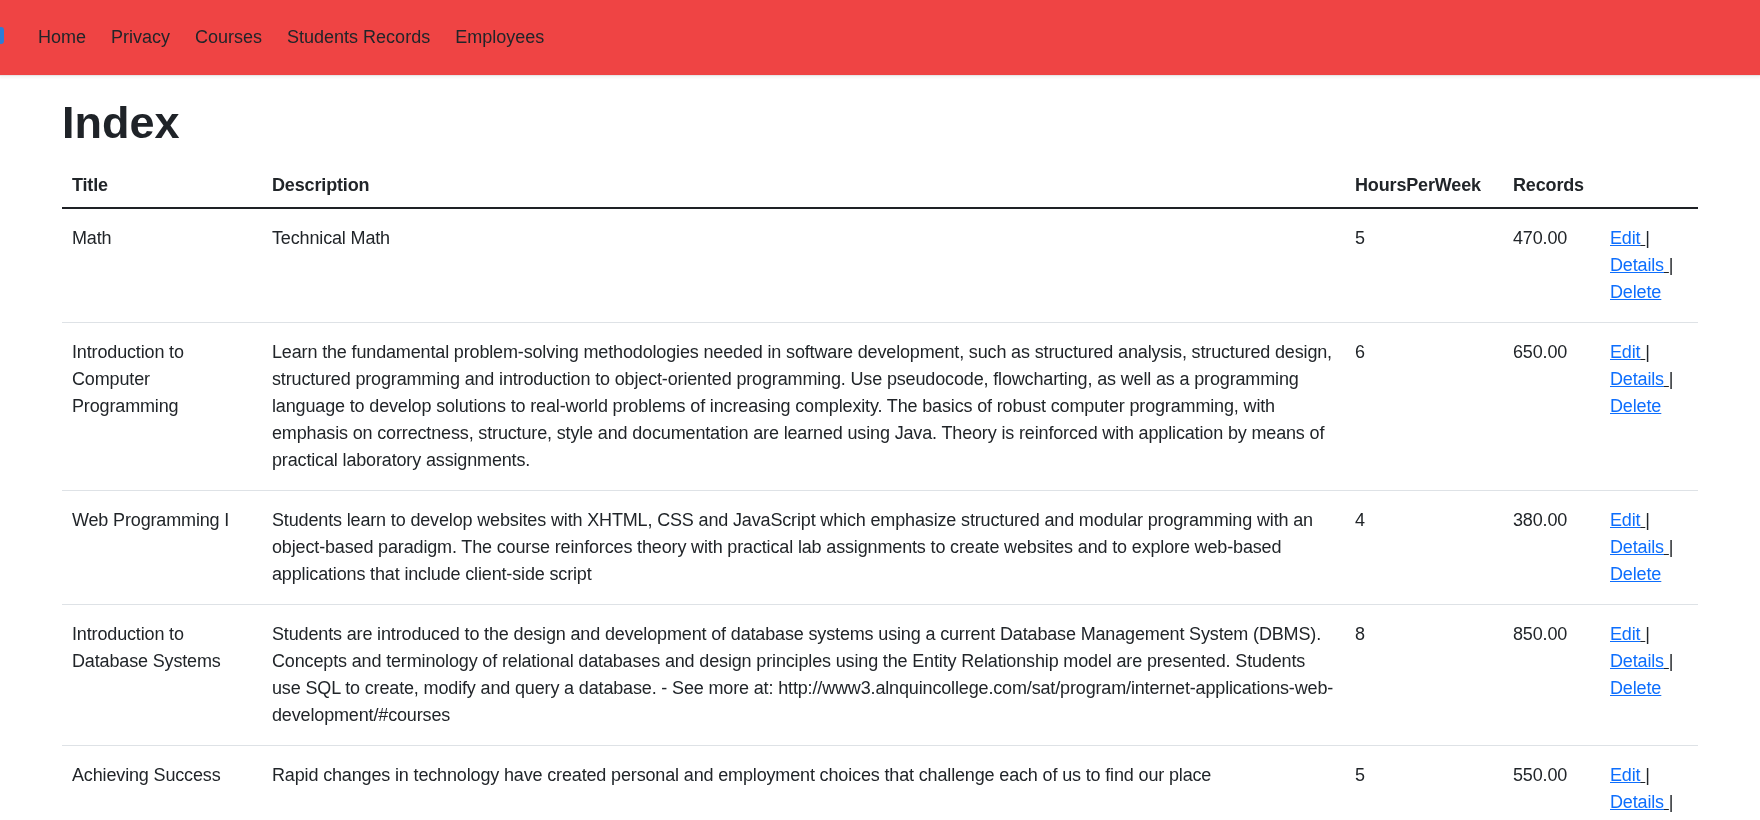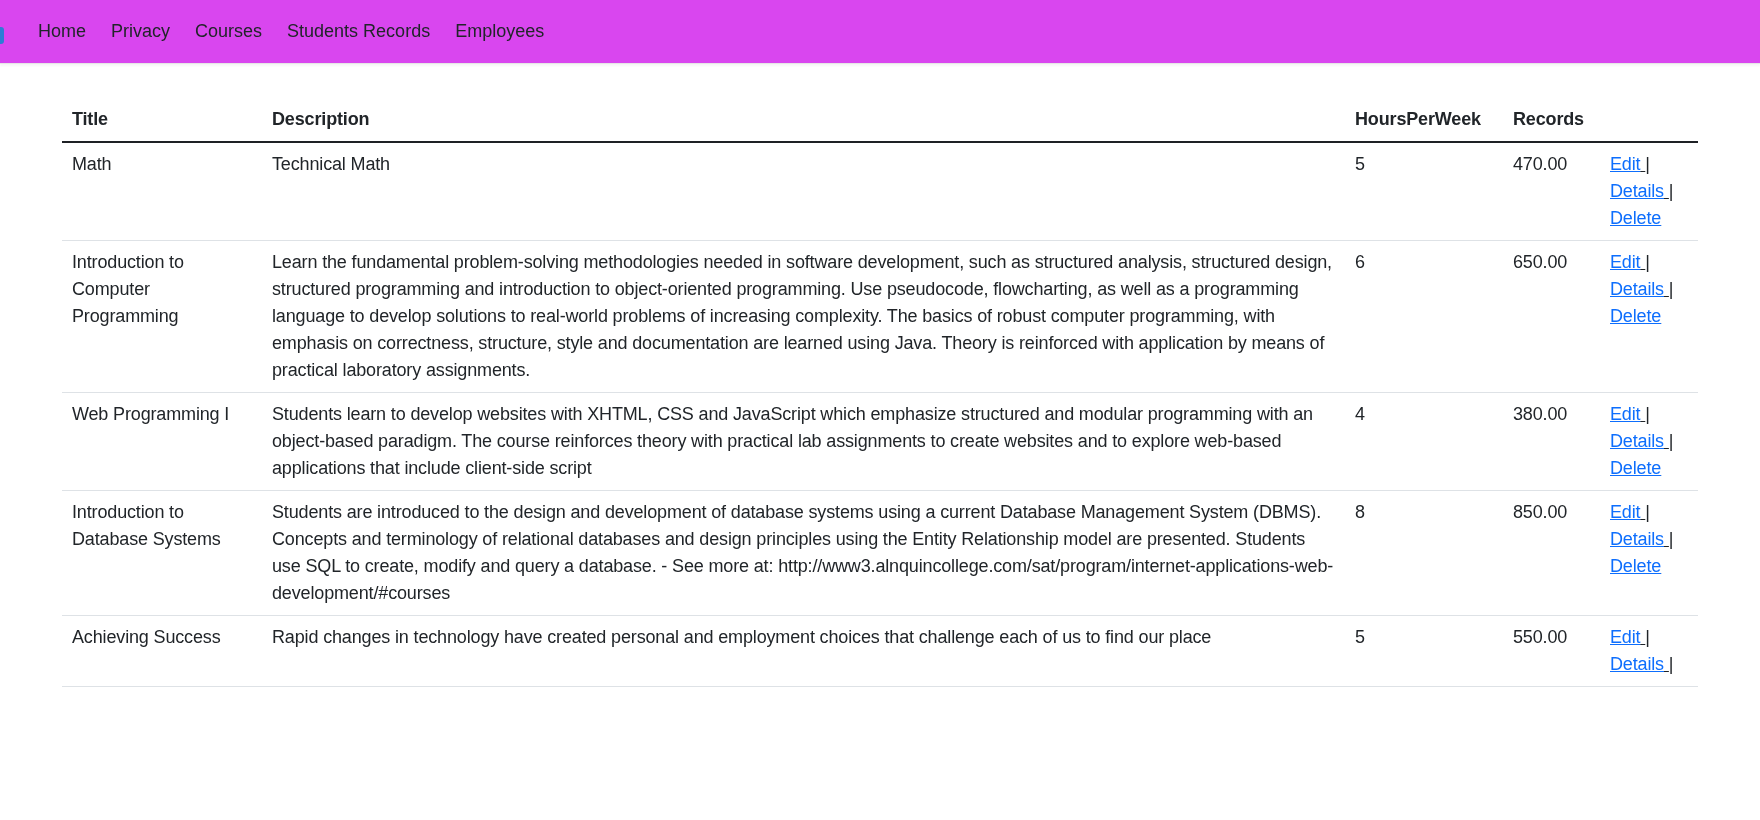--- a/index.html
+++ b/index.html
@@ -5,21 +5,21 @@
   * { box-sizing: border-box; }
   html, body { margin: 0; padding: 0; }
   body {
     width: 1760px; height: 820px; overflow: hidden;
     background: #ffffff; color: #212529;
     font-family: "Liberation Sans", sans-serif;
     font-size: 18px;
   }
   
   .navbar {
-    position: relative; height: 64px; background: #d946ef;
+    position: relative; height: 76px; background: #ef4444;
     display: flex; align-items: center; padding-left: 38px;
     border-bottom: 1px solid #e6e6e6;
     box-shadow: 0 2px 2px rgba(0,0,0,0.04);
   }
   .brand-sliver {
     position: absolute; left: 0; top: 27px;
     width: 4px; height: 17px; border-radius: 0 3px 3px 0;
     background: #2e7cd6;
   }
   .nav-link {
@@ -34,21 +34,21 @@
   }
   .create-new-wrap { margin-bottom: 14px; }
   a.link-blue { color: #0d6efd; text-decoration: underline; cursor: pointer; }
   
   table.courses {
     border-collapse: collapse; table-layout: fixed;
     width: 1636px; margin-top: 14px;
   }
   th, td {
     text-align: left; vertical-align: top;
-    padding: 8px 10px; line-height: 27px;
+    padding: 16px 10px; line-height: 27px;
     letter-spacing: -0.15px;
   }
   thead th {
     padding: 8px 10px; font-weight: 700;
     border-bottom: 2px solid #1e2125;
   }
   tbody tr { border-bottom: 1px solid #dee2e6; }
   td.col-hours { padding-left: 10px; }
   .actions-cell div { white-space: nowrap; text-decoration: underline; }
   .sep { color: #212529; }
@@ -59,20 +59,21 @@
 <nav class="navbar">
   <span class="brand-sliver"></span>
   <a class="nav-link">Home</a>
   <a class="nav-link">Privacy</a>
   <a class="nav-link">Courses</a>
   <a class="nav-link">Students Records</a>
   <a class="nav-link">Employees</a>
 </nav>
 
 <main>
+  <h1 class="page-title">Index</h1>
 
 
   <table class="courses">
     <colgroup>
       <col style="width:200px">
       <col style="width:1083px">
       <col style="width:158px">
       <col style="width:97px">
       <col style="width:98px">
     </colgroup>

